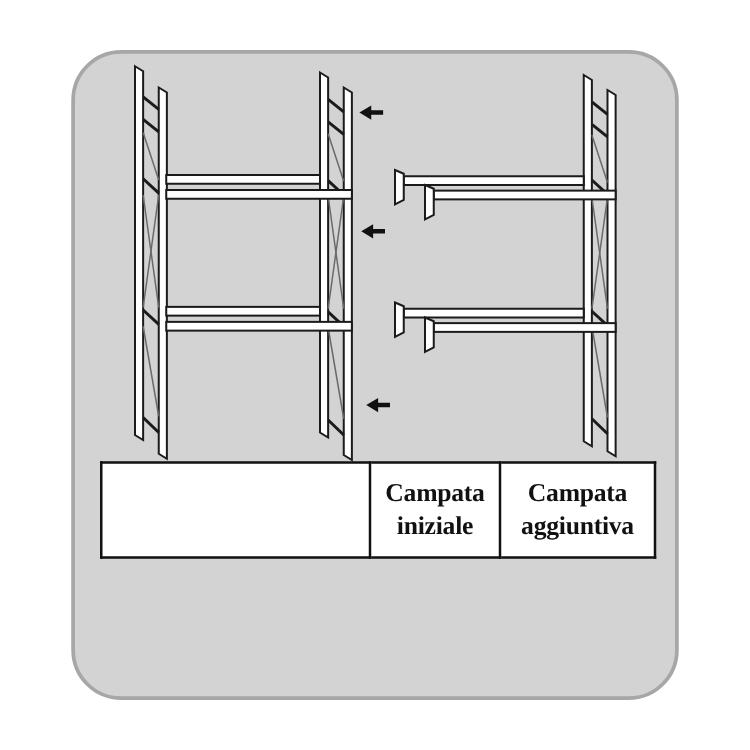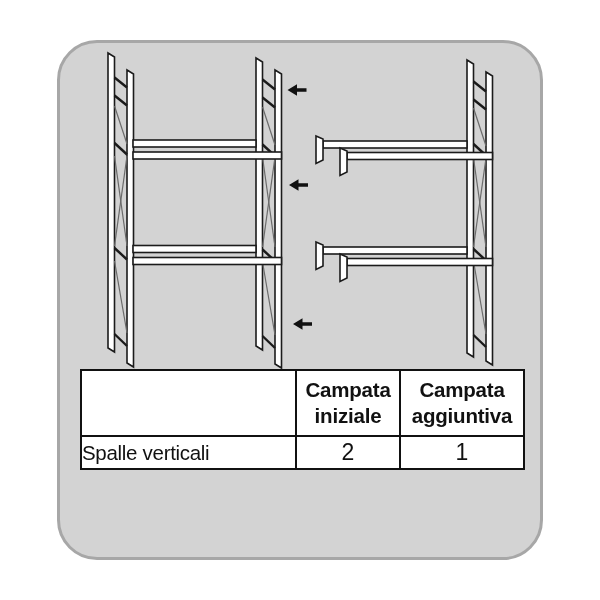--- a/index.html
+++ b/index.html
@@ -23,21 +23,21 @@
     background:#ffffff;border:2px solid #111111;padding:0;
     vertical-align:middle;
   }
   td.corner{background:transparent;border:none;}
   td.head{
     font-weight:bold;font-size:20.5px;line-height:26px;text-align:center;
     white-space:pre-line;letter-spacing:-0.2px;
   }
   td.lbl{font-size:20.5px;text-align:left;padding-left:9px;letter-spacing:-0.3px;}
   td.val{font-size:23px;text-align:center;}
-  tr.hdr{height:66px;}
+  tr.hdr{height:76px;font-family:Liberation Serif, serif;}
   tr.row{height:33px;}
 </style>
 </head>
 <body>
 
 <div class="panel"></div>
 
 <svg class="drawing" viewBox="0 0 600 600" stroke-linecap="butt" stroke-linejoin="miter">
 
   <g fill="#ffffff" stroke="#1b1b1b" stroke-width="1.6">
@@ -126,19 +126,14 @@
       <col style="width:124px">
   </colgroup>
   <tbody>
     <tr class="hdr">
       <td class="corner"></td>
       <td class="head">Campata
 iniziale</td>
       <td class="head">Campata
 aggiuntiva</td>
     </tr>
-    <tr class="row">
-      <td class="lbl">Spalle verticali</td>
-      <td class="val">2</td>
-      <td class="val">1</td>
-    </tr>
   </tbody>
 </table>
 
 </body></html>

